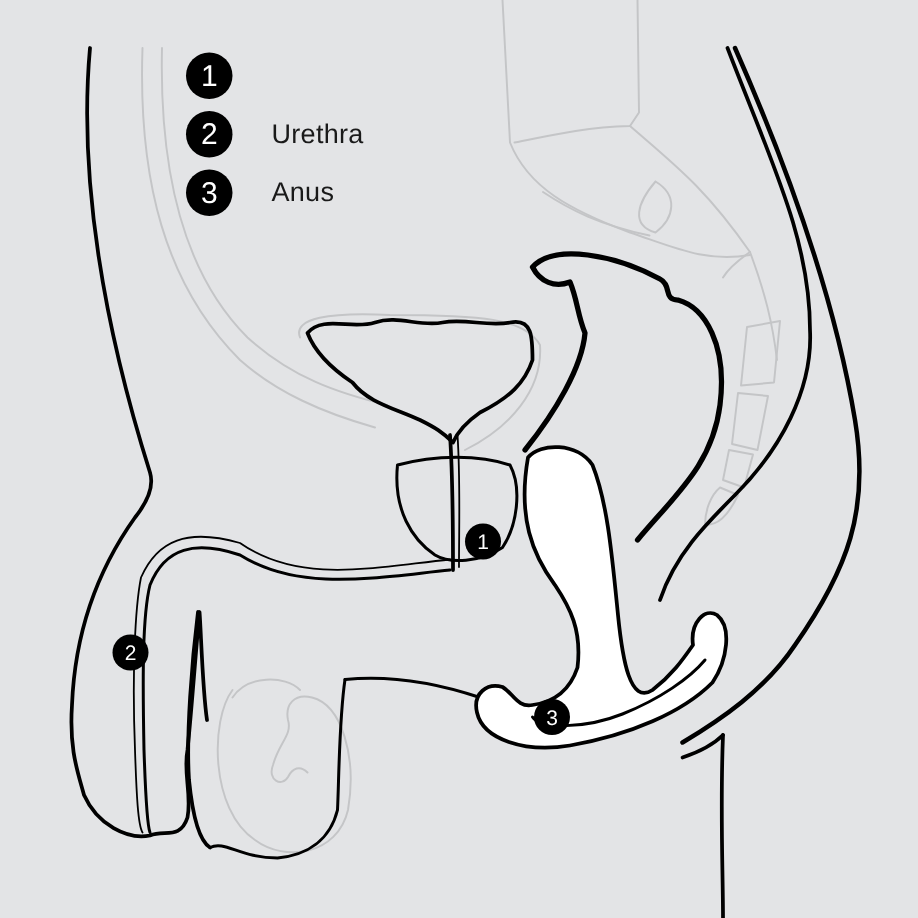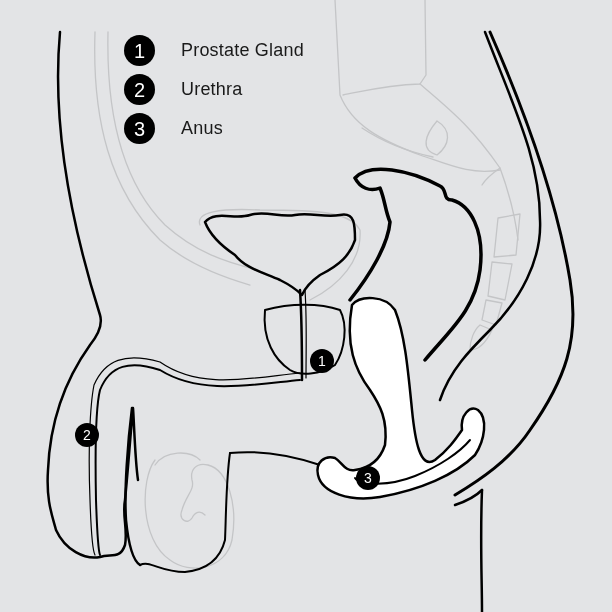--- a/index.html
+++ b/index.html
@@ -74,21 +74,20 @@
 
     <path stroke="#000" stroke-width="3.5" d="M355 178 C370 162 410 170 440 186 C448 190 442 200 452 200 C470 205 485 230 480 270 C475 310 450 330 425 360 M355 178 C360 188 370 192 380 188 C385 200 385 210 390 222 C388 245 370 275 350 300"></path>
 
     <path fill="#fff" stroke="#000" stroke-width="2.5" d="M352 305 C360 295 385 295 395 310 C405 335 408 370 412 410 C415 440 420 470 435 460 C448 450 455 440 462 430 C460 415 470 405 478 410 C488 418 485 440 475 455 C455 475 420 490 380 497 C350 502 322 493 318 475 C315 462 325 455 335 458 C342 462 345 472 355 470 C370 468 380 460 385 445 C388 420 380 405 370 390 C355 370 345 345 352 305 Z"></path>
     <path stroke="#000" stroke-width="2" d="M355 478 C360 486 390 486 415 476 C440 466 460 452 470 440"></path>
   </svg>
 
   <div class="legend">
     <div class="legend-item">
       <span class="legend-num">1</span>
-      <span class="legend-label">Prostate Gland</span>
     </div>
     <div class="legend-item">
       <span class="legend-num">2</span>
       <span class="legend-label">Urethra</span>
     </div>
     <div class="legend-item">
       <span class="legend-num">3</span>
       <span class="legend-label">Anus</span>
     </div>
   </div>

